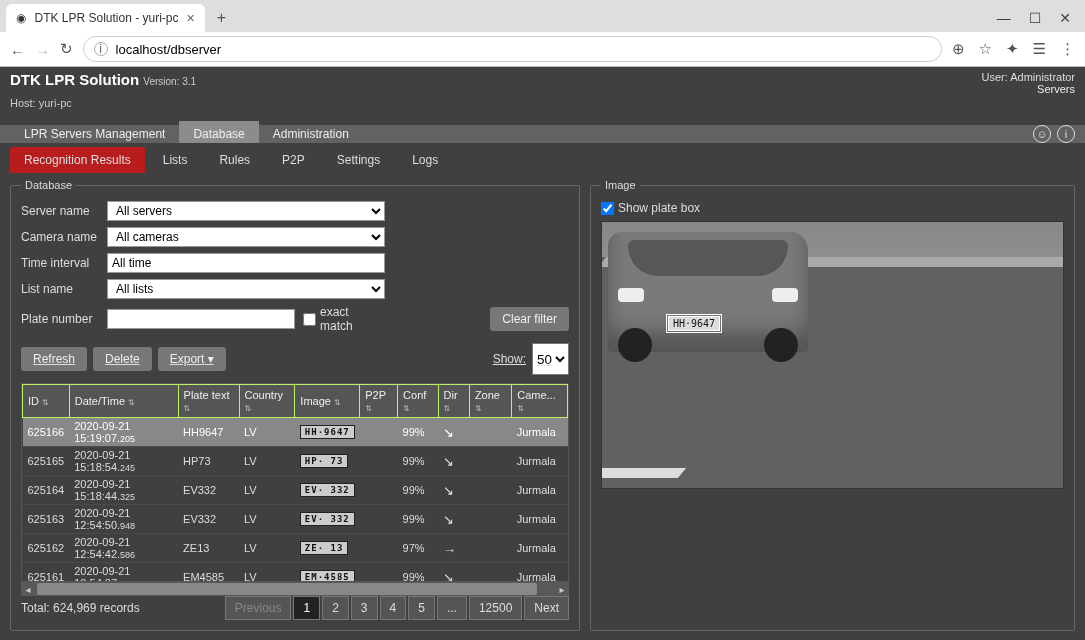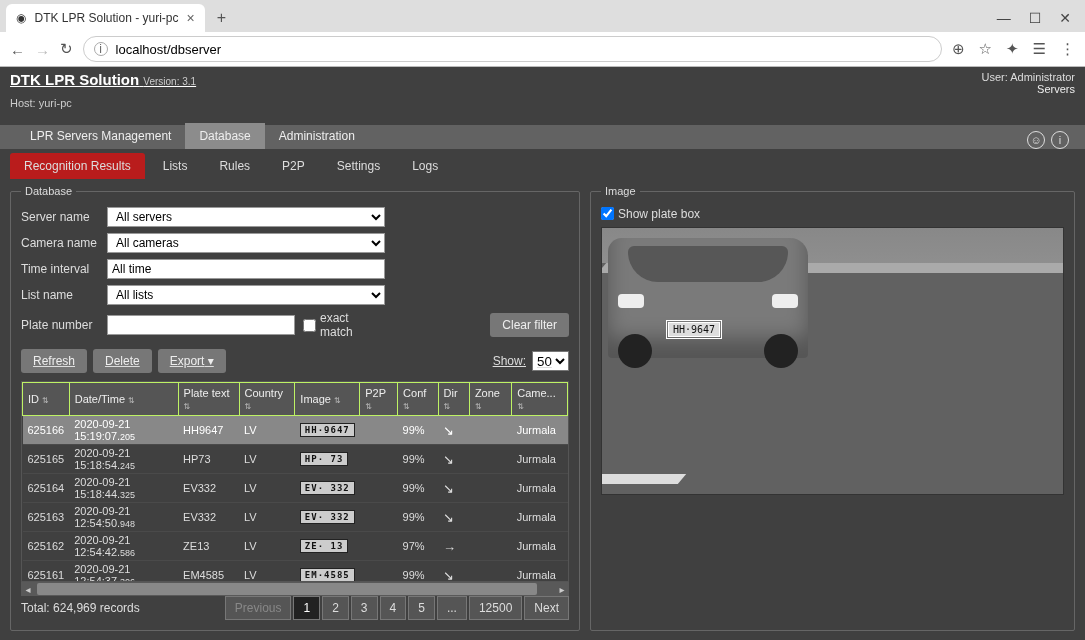--- a/index.html
+++ b/index.html
@@ -18,27 +18,27 @@
 .toolbar .nav-icn.fwd { color: #bbb; }
 .addr-bar { flex: 1; display: flex; align-items: center; border: 1px solid #ccc; border-radius: 14px; height: 26px; padding: 0 10px; gap: 8px; }
 .addr-bar .info-icn { font-size: 12px; color: #666; border: 1px solid #aaa; border-radius: 50%; width: 14px; height: 14px; display: inline-flex; align-items: center; justify-content: center; }
 .addr-bar input { border: none; outline: none; flex: 1; font-size: 13px; }
 .tb-right { display: flex; gap: 14px; align-items: center; color: #555; font-size: 15px; }
 .tb-right span { cursor: pointer; }
 
 
 .app { background: #404040; color: #ddd; height: 574px; display: flex; flex-direction: column; }
 .app-header { display: flex; justify-content: space-between; padding: 4px 10px 2px 10px; }
-.app-title { font-weight: bold; font-size: 15px; color: #fff; text-decoration: underline; }
+.app-title { font-weight: bold; font-size: 15px; color: #fff; }
 .app-title .ver { font-weight: normal; font-size: 10px; color: #ccc; }
 .user-info { text-align: right; font-size: 11px; }
 .user-info a { color: #eee; cursor: pointer; }
 .host-line { font-size: 11px; padding: 0 10px 16px 10px; color: #ccc; }
 
-.main-tabs { background: #626262; display: flex; align-items: flex-end; height: 24px; padding: 0 16px; gap: 0; }
+.main-tabs { background: #626262; display: flex; align-items: center; height: 18px; padding: 0 10px; gap: 0; }
 .main-tabs .mtab { padding: 0 14px; height: 26px; display: flex; align-items: center; font-size: 12px; cursor: pointer; color: #eee; }
 .main-tabs .mtab.active { background: #8c8c8c; }
 .main-tabs .right-icons { margin-left: auto; display: flex; gap: 6px; font-size: 16px; }
 .main-tabs .right-icons span { border: 1.5px solid #ddd; border-radius: 50%; width: 18px; height: 18px; display: inline-flex; align-items: center; justify-content: center; font-size: 11px; cursor: pointer; }
 
 .sub-tabs { background: #404040; display: flex; align-items: center; height: 30px; padding: 4px 10px 0 10px; gap: 4px; }
 .sub-tabs .stab { padding: 6px 14px; font-size: 12px; cursor: pointer; color: #ddd; border-radius: 3px 3px 0 0; }
 .sub-tabs .stab.active { background: #b91c1c; }
 
 .content { flex: 1; display: flex; gap: 10px; padding: 6px 10px 10px 10px; overflow: hidden; }
@@ -50,21 +50,21 @@
 .filter-row { display: flex; align-items: center; margin-bottom: 6px; gap: 8px; }
 .filter-row label { width: 78px; font-size: 12px; }
 .filter-row select, .filter-row input[type=text] { width: 278px; height: 20px; font-size: 12px; padding: 0 4px; background: #fff; border: 1px solid #999; }
 .filter-row input.plate { width: 188px; }
 .exact { font-size: 12px; display: flex; align-items: center; gap: 4px; }
 .clear-btn { background: #777; color: #eee; border: none; padding: 5px 12px; border-radius: 3px; cursor: pointer; font-size: 12px; margin-left: auto; }
 
 .action-row { display: flex; gap: 6px; margin: 4px 0; align-items: center; text-decoration: underline; }
 .action-row button { background: #777; color: #eee; border: none; padding: 5px 12px; border-radius: 3px; cursor: pointer; font-size: 12px; }
 .show-sel { margin-left: auto; display: flex; align-items: center; gap: 6px; font-size: 12px; }
-.show-sel select { height: 20px; background: #fff; }
+.show-sel select { height: 32px; background: #fff; }
 
 .tbl-wrap { flex: 1; overflow: hidden; border: 1px solid #555; margin-top: 4px; position: relative; }
 table { width: 100%; border-collapse: collapse; font-size: 11px; }
 th { background: #555; color: #eee; text-align: left; padding: 4px 5px; border: 1px solid #bef264; font-weight: normal; position: sticky; top: 0; }
 th .sort { font-size: 8px; color: #bbb; }
 td { padding: 2px 5px; border-bottom: 1px solid #4a4a4a; color: #ddd; height: 17px; }
 tr.sel td { background: #888; color: #fff; }
 .plate-img { display: inline-block; background: #ccc; border: 1px solid #222; color: #111; font-family: monospace; font-weight: bold; font-size: 9px; padding: 1px 4px; letter-spacing: 1px; }
 .dir-arrow { font-size: 13px; }
 
@@ -83,21 +83,21 @@
 .road { position: absolute; left: 0; right: 0; top: 35px; bottom: 0; background: #616161; }
 .road::before { content: ""; position: absolute; top: 0; left: 0; right: -100px; height: 10px; background: #aaa; transform: skewX(-40deg); }
 .road::after { content: ""; position: absolute; bottom: 10px; left: -40px; width: 120px; height: 10px; background: #ddd; transform: skewX(-40deg); }
 .car { position: absolute; left: 6px; top: 10px; width: 200px; height: 120px; background: #7a7a7a; border-radius: 14px 18px 4px 4px; box-shadow: inset 0 -20px 20px rgba(0,0,0,0.3); }
 .car::before { content: ""; position: absolute; top: 8px; left: 20px; right: 20px; height: 36px; background: #333; border-radius: 8px 8px 40px 40px; opacity: 0.5; }
 .car .wheel { position: absolute; bottom: -10px; width: 34px; height: 34px; background: #222; border-radius: 50%; }
 .car .wheel.l { left: 10px; } .car .wheel.r { right: 10px; }
 .car .light { position: absolute; top: 56px; width: 26px; height: 14px; background: #eee; border-radius: 4px; }
 .car .light.l { left: 10px; } .car .light.r { right: 10px; }
 .plate-on-car { position: absolute; top: 84px; left: 60px; background: #ddd; color: #111; font-family: monospace; font-size: 10px; padding: 1px 4px; border: 1px solid #fff; outline: 1px solid #fff; outline-offset: 1px; }
-.cb-row { display: flex; align-items: flex-start; gap: 4px; font-size: 12px; }
+.cb-row { display: flex; align-items: flex-end; gap: 4px; font-size: 12px; }
 </style>
 </head>
 <body>
 
 <div class="browser-chrome">
   <div class="tab-bar">
     <div class="tab">
       <span>◉</span>
       <span>DTK LPR Solution - yuri-pc</span>
       <span class="tab-close">×</span>

